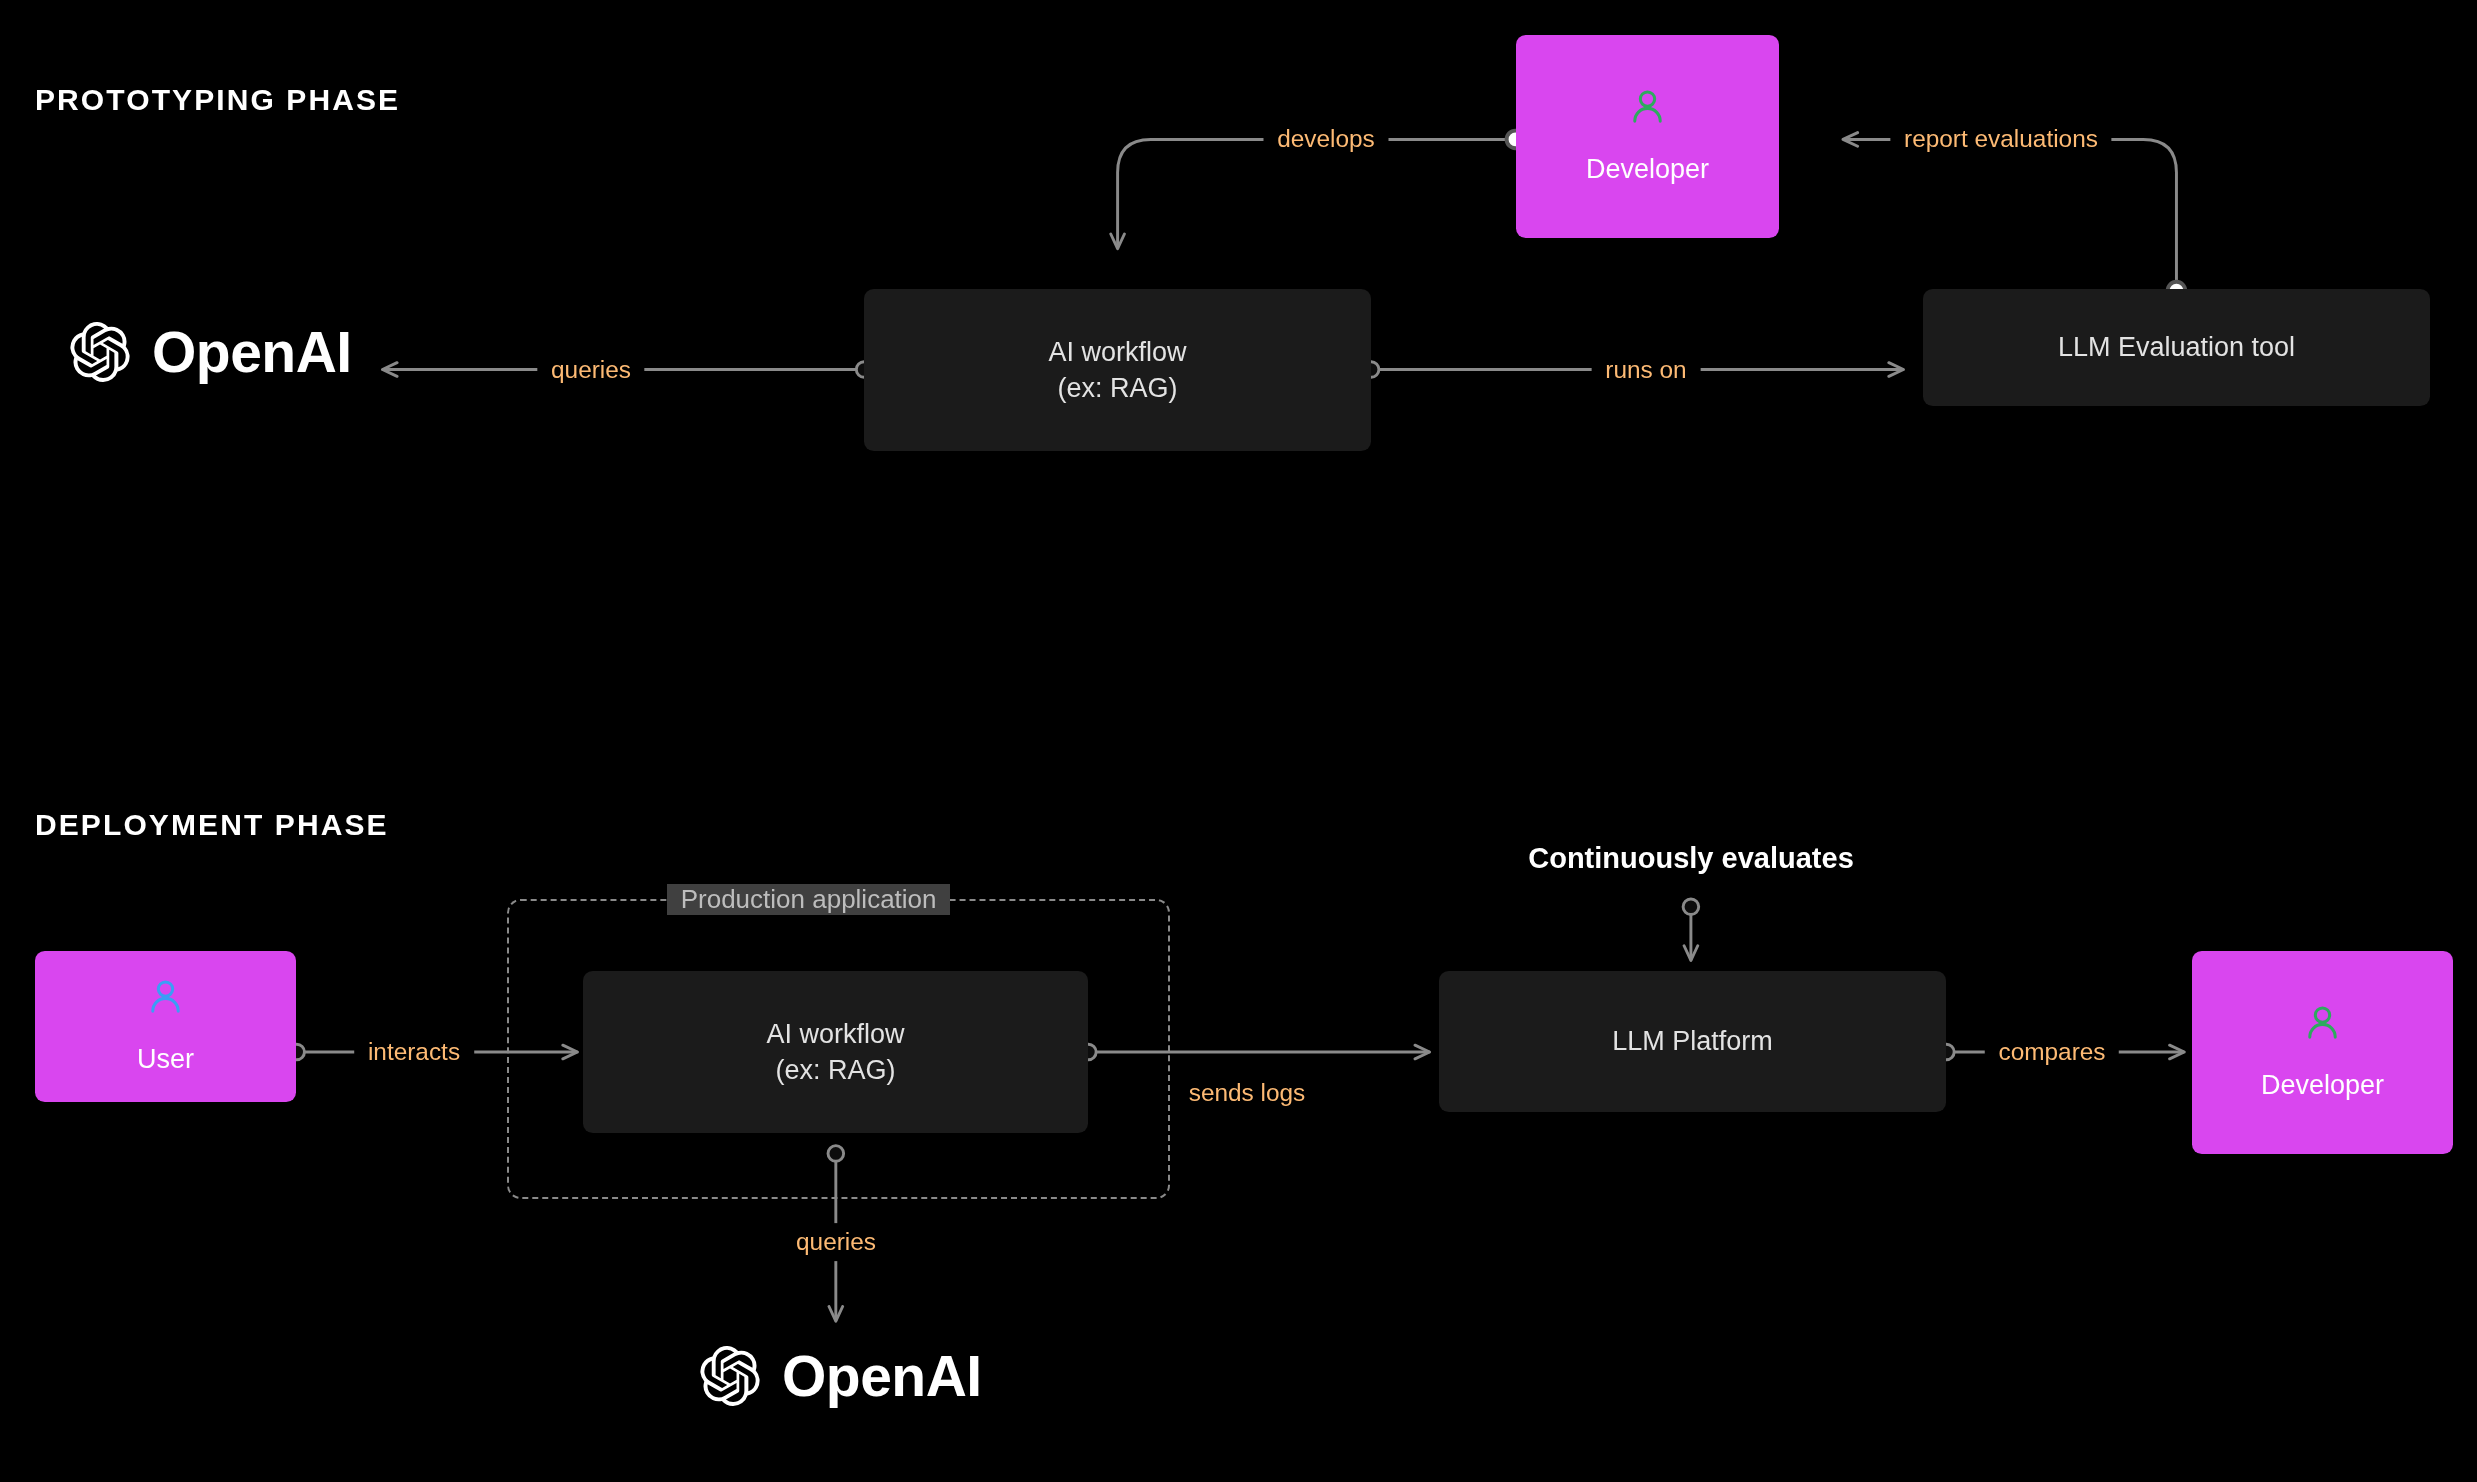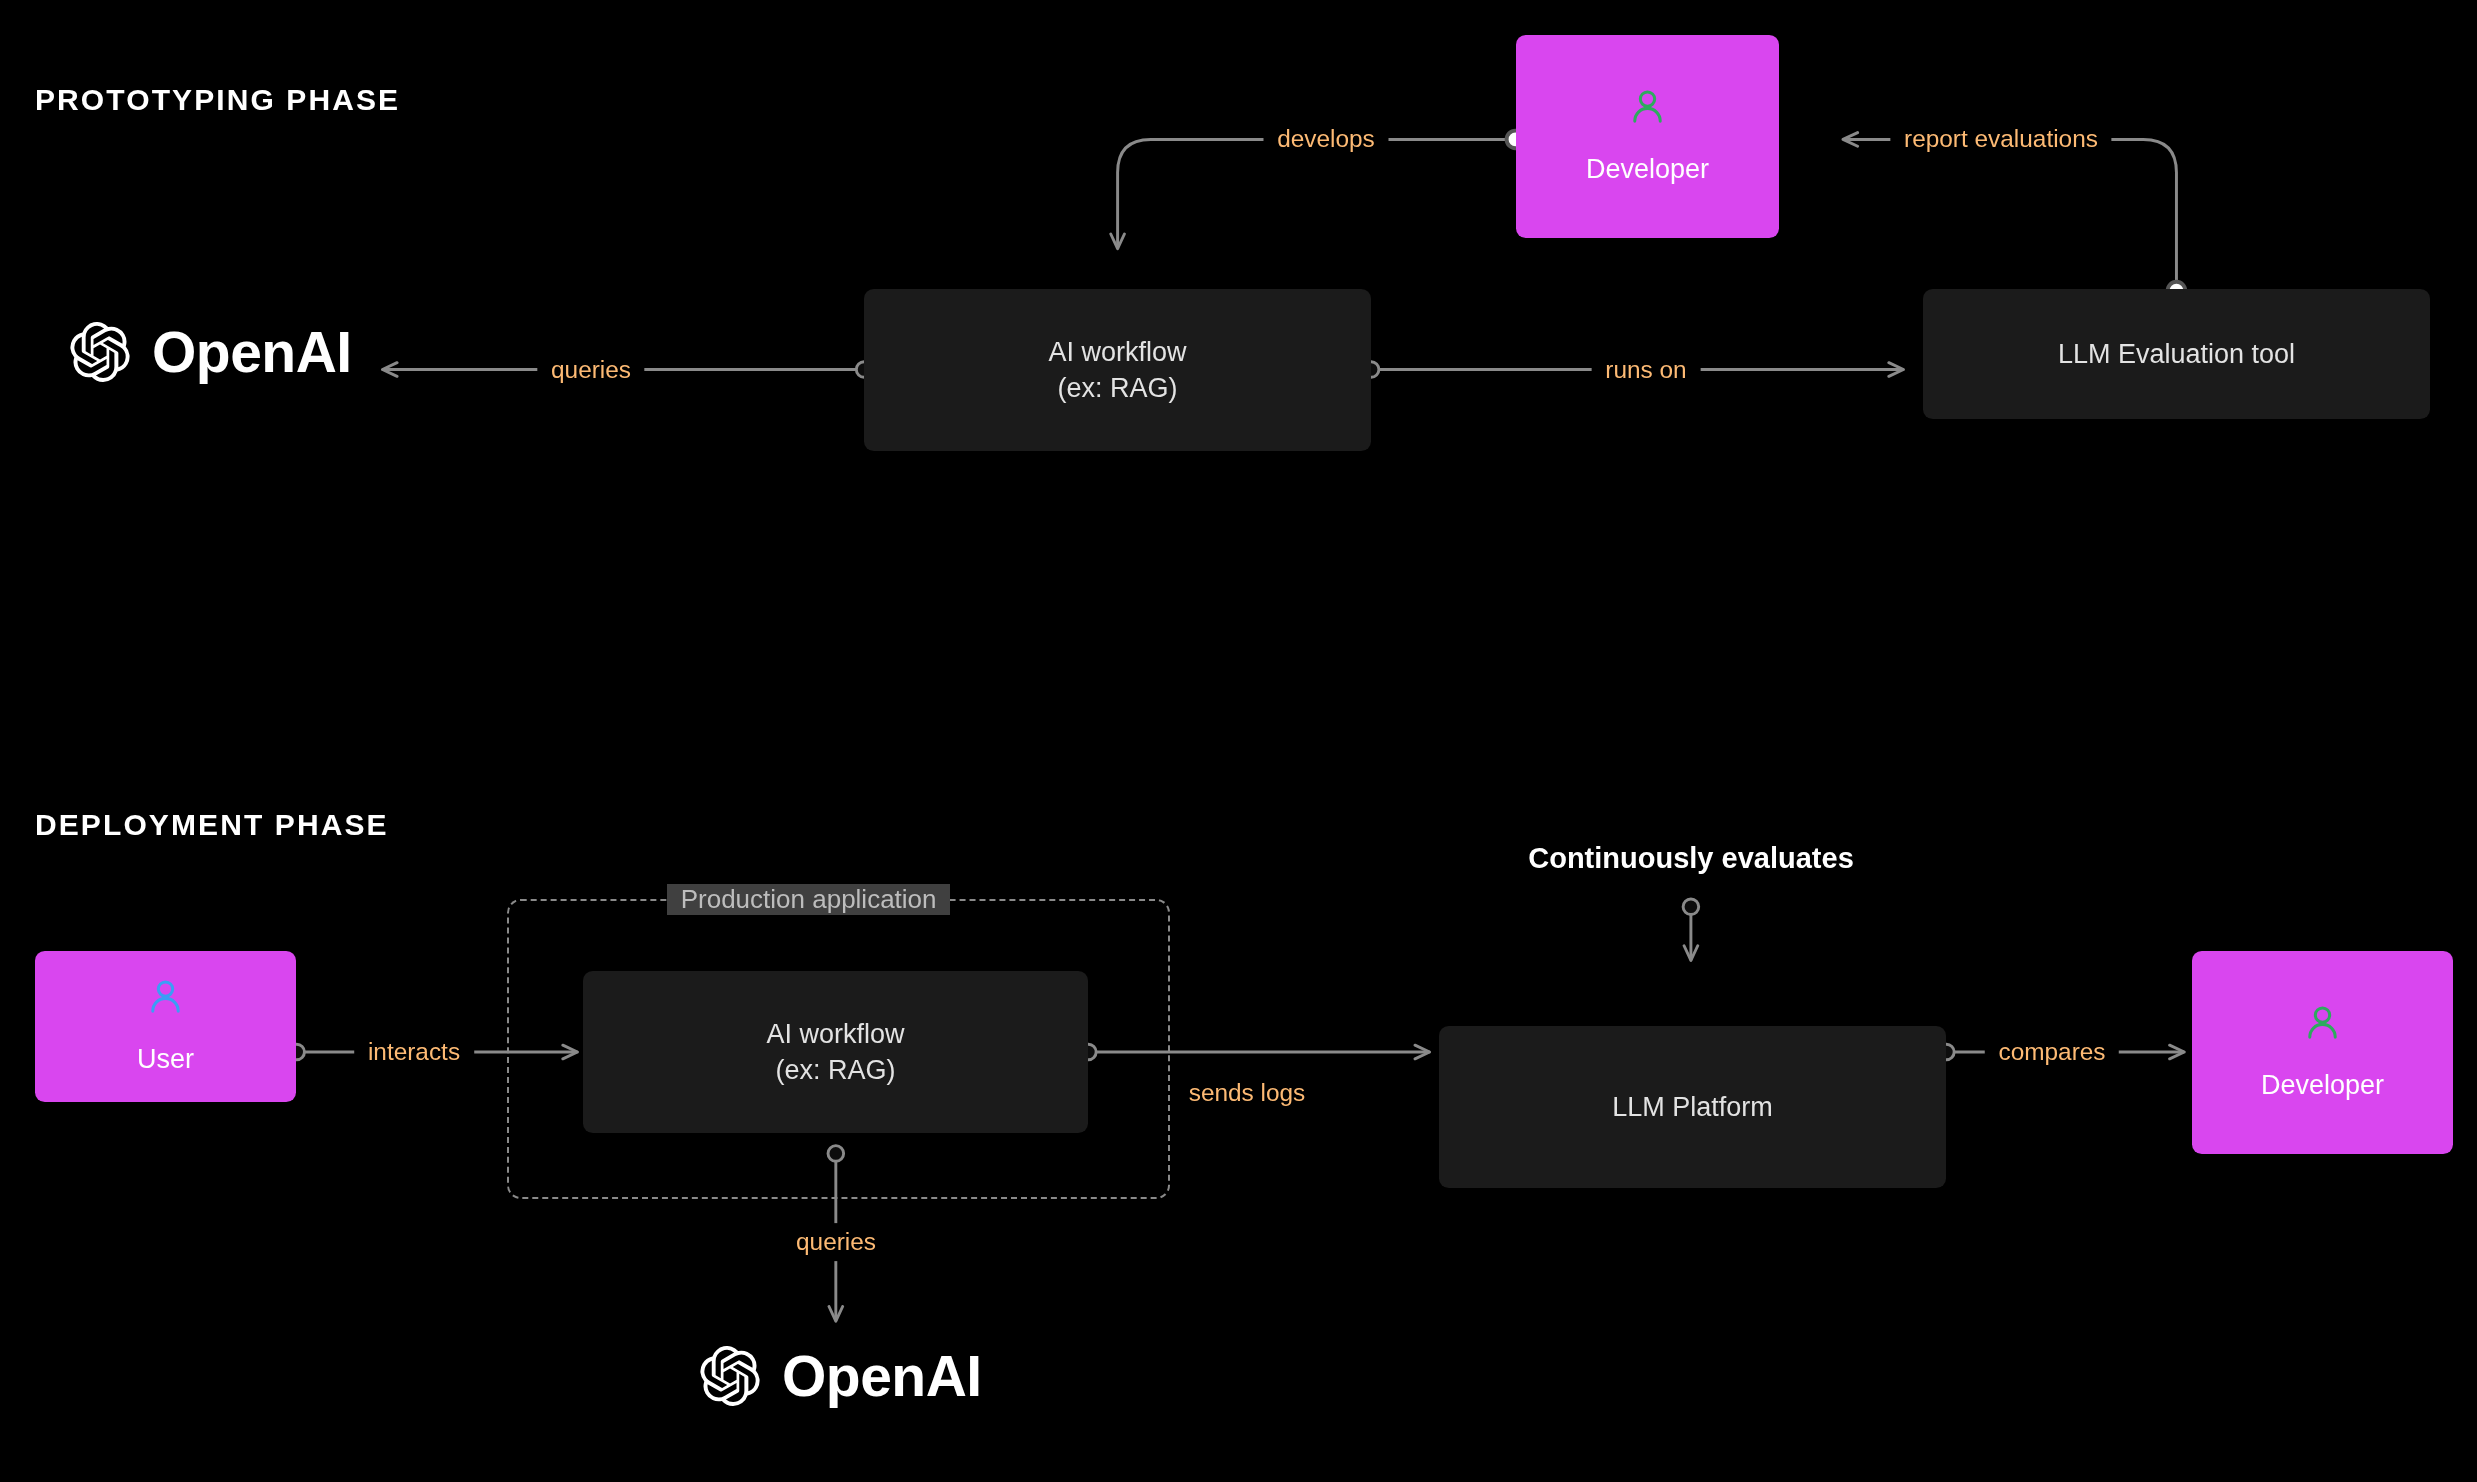--- a/index.html
+++ b/index.html
@@ -169,21 +169,21 @@
   </div>
 
   <div class="node actor" id="node-developer" style="left:1516px; top:35px; width:263px; height:203px;">
     <svg class="person-icon" width="43" height="43" viewBox="0 0 24 24">
       <circle cx="12" cy="7.3" r="4" fill="none" stroke="#2eaa5e" stroke-width="1.7"></circle>
       <path d="M4.9 19.6a7.1 7.1 0 0 1 14.2 0" fill="none" stroke="#2eaa5e" stroke-width="1.7" stroke-linecap="round"></path>
     </svg>
     <span class="label">Developer</span>
   </div>
 
-  <div class="node" id="node-llm-eval-tool" style="left:1923px; top:289px; width:507px; height:130px;">
+  <div class="node" id="node-llm-eval-tool" style="left:1923px; top:289px; width:507px; height:117px;">
     <span class="label">LLM Evaluation tool</span>
   </div>
 
   <div class="edge-label" style="left:1326px; top:139px;">develops</div>
   <div class="edge-label" style="left:591px; top:370px;">queries</div>
   <div class="edge-label" style="left:1646px; top:370px;">runs on</div>
   <div class="edge-label" style="left:2001px; top:139px;">report evaluations</div>
 
   <div class="group-box" id="group-production" style="left:507px; top:899px; width:663px; height:300px;"></div>
   <div class="group-label" style="left:667px; top:884px;">Production application</div>
@@ -194,21 +194,21 @@
       <path d="M4.9 19.6a7.1 7.1 0 0 1 14.2 0" fill="none" stroke="#3b9ef5" stroke-width="1.7" stroke-linecap="round"></path>
     </svg>
     <span class="label">User</span>
   </div>
 
   <div class="node" id="node-ai-workflow-2" style="left:583px; top:971px; width:505px; height:162px;">
     <span class="label">AI workflow
 (ex: RAG)</span>
   </div>
 
-  <div class="node" id="node-llm-platform" style="left:1439px; top:1026px; width:507px; height:162px;">
+  <div class="node" id="node-llm-platform" style="left:1439px; top:971px; width:507px; height:141px;">
     <span class="label">LLM Platform</span>
   </div>
 
   <div class="node actor" id="node-developer-2" style="left:2192px; top:951px; width:261px; height:203px;">
     <svg class="person-icon" width="43" height="43" viewBox="0 0 24 24">
       <circle cx="12" cy="7.3" r="4" fill="none" stroke="#2eaa5e" stroke-width="1.7"></circle>
       <path d="M4.9 19.6a7.1 7.1 0 0 1 14.2 0" fill="none" stroke="#2eaa5e" stroke-width="1.7" stroke-linecap="round"></path>
     </svg>
     <span class="label">Developer</span>
   </div>

